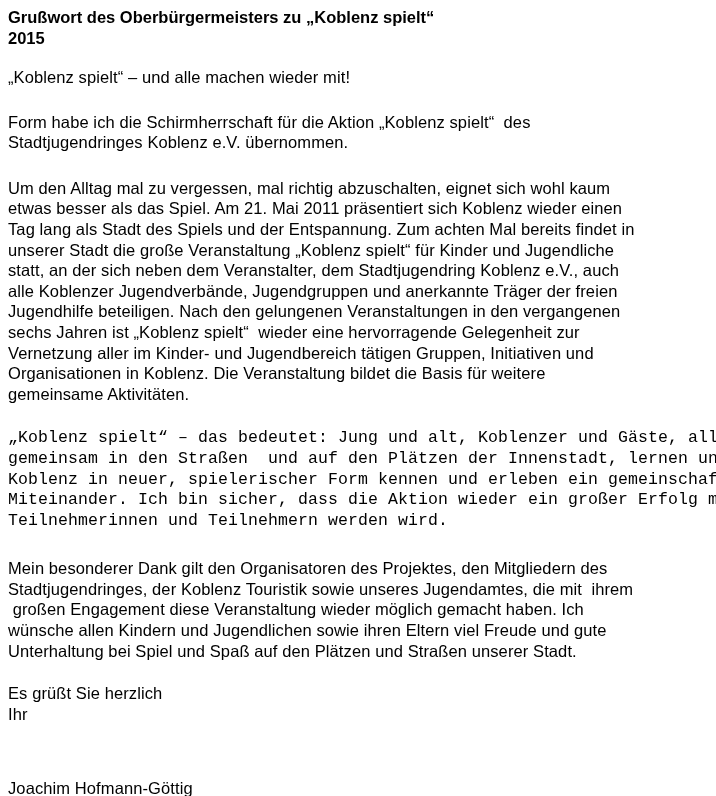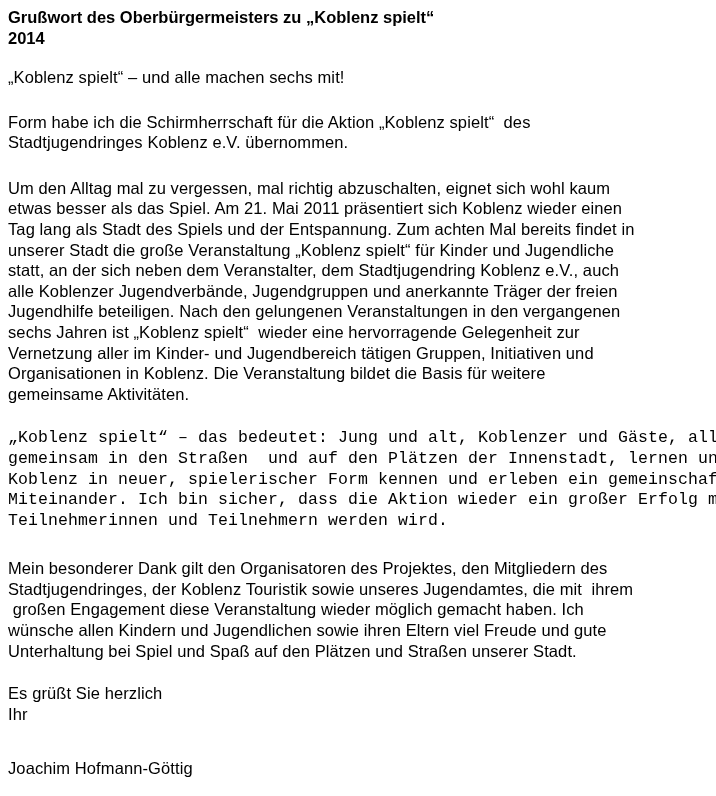--- a/index.html
+++ b/index.html
@@ -32,31 +32,31 @@
   .para {
     margin: 0;
     line-height: 20.6px;
     white-space: pre;
     letter-spacing: 0.1px;
   }
   .mb24 { margin-bottom: 24px; }
   .mb25 { margin-bottom: 25px; }
   .mb27 { margin-bottom: 27px; font-family: Liberation Mono, monospace; }
   .mb22 { margin-bottom: 22px; }
-  .mb43 { margin-bottom: 34px; }
+  .mb43 { margin-bottom: 54px; }
 </style>
 </head>
 <body>
 
 <div class="page">
 
   <div class="doc-title">Grußwort des Oberbürgermeisters zu „Koblenz spielt“
-2014</div>
+2015</div>
 
-  <p class="para mb24">„Koblenz spielt“ – und alle machen sechs mit!</p>
+  <p class="para mb24">„Koblenz spielt“ – und alle machen wieder mit!</p>
 
   <p class="para mb25">Form habe ich die Schirmherrschaft für die Aktion „Koblenz spielt“  des
 Stadtjugendringes Koblenz e.V. übernommen.</p>
 
   <p class="para mb24">Um den Alltag mal zu vergessen, mal richtig abzuschalten, eignet sich wohl kaum
 etwas besser als das Spiel. Am 21. Mai 2011 präsentiert sich Koblenz wieder einen
 Tag lang als Stadt des Spiels und der Entspannung. Zum achten Mal bereits findet in
 unserer Stadt die große Veranstaltung „Koblenz spielt“ für Kinder und Jugendliche
 statt, an der sich neben dem Veranstalter, dem Stadtjugendring Koblenz e.V., auch
 alle Koblenzer Jugendverbände, Jugendgruppen und anerkannte Träger der freien

